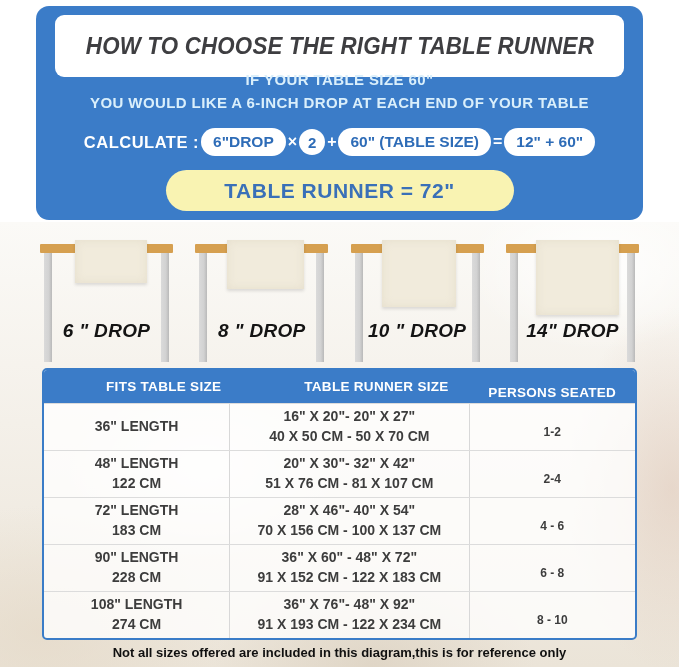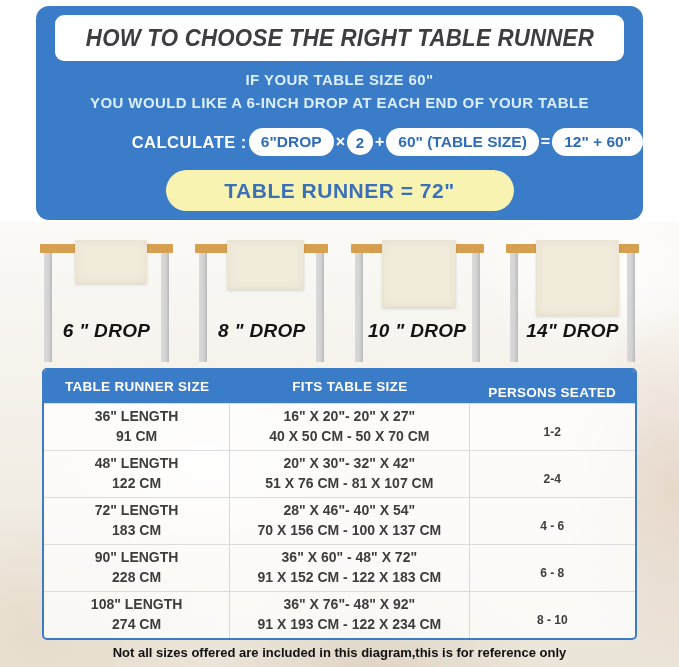--- a/index.html
+++ b/index.html
@@ -19,36 +19,36 @@
       radial-gradient(200px 130px at 30% 55%, rgba(255,255,255,0.7), rgba(255,255,255,0) 70%),
       linear-gradient(180deg, #fbfaf7 0%, #f4f0e9 45%, #ebe4d8 100%);
   }
 
   
   .hero {
     position:absolute; left:36px; top:6px; width:607px; height:214px;
     background:#3b7cc8; border-radius:13px;
   }
   .title-box {
-    position:absolute; left:19px; right:19px; top:9px; height:46px;
+    position:absolute; left:19px; right:19px; top:9px; height:62px;
     background:#ffffff; border-radius:9px;
     display:flex; align-items:center; justify-content:center;
   }
   .title {
     font-size:23px; font-weight:bold; font-style:italic; color:#3e3e41;
     letter-spacing:0.2px; white-space:nowrap; transform:scaleX(0.97);
   }
   .subtitles {
     position:absolute; top:63px; width:100%; text-align:center;
     color:#daeffb; font-weight:bold; font-size:15px; line-height:1.5;
     letter-spacing:0.4px;
   }
   .calc-row {
     position:absolute; top:122px; width:100%;
-    display:flex; justify-content:flex-end; align-items:center; gap:2px;
+    display:flex; justify-content:center; align-items:center; gap:2px;
   }
   .calc-label { color:#fff; font-weight:bold; font-size:16.5px; letter-spacing:0.5px; white-space:nowrap; }
   .pill {
     background:#fff; color:#2e6cb7; font-weight:bold; font-size:15.5px;
     padding:5px 12px; border-radius:17px; white-space:nowrap;
   }
   .op { color:#fff; font-weight:bold; font-size:16px; }
   .circle {
     background:#fff; color:#2e6cb7; font-weight:bold; font-size:15px;
     width:26px; height:26px; border-radius:50%;
@@ -166,29 +166,28 @@
       <div class="tabletop"></div>
       <div class="leg leg-left"></div>
       <div class="leg leg-right"></div>
       <div class="runner"></div>
       <div class="drop-label">14" DROP</div>
     </div>
   </div>
 
   <div class="size-table">
     <div class="thead">
+      <div class="th c2">FITS TABLE SIZE</div>
       <div class="th c1">TABLE RUNNER SIZE</div>
-      <div class="th c2">FITS TABLE SIZE</div>
       <div class="th c3">PERSONS SEATED</div>
     </div>
 
     <div class="trow">
       <div class="td c1">
         <span>36" LENGTH</span>
-        <span>91 CM</span>
       </div>
       <div class="td c2">
         <span>16" X 20"- 20" X 27"</span>
         <span>40 X 50 CM - 50 X 70 CM</span>
       </div>
       <div class="td c3">1-2</div>
     </div>
 
     <div class="trow">
       <div class="td c1">

